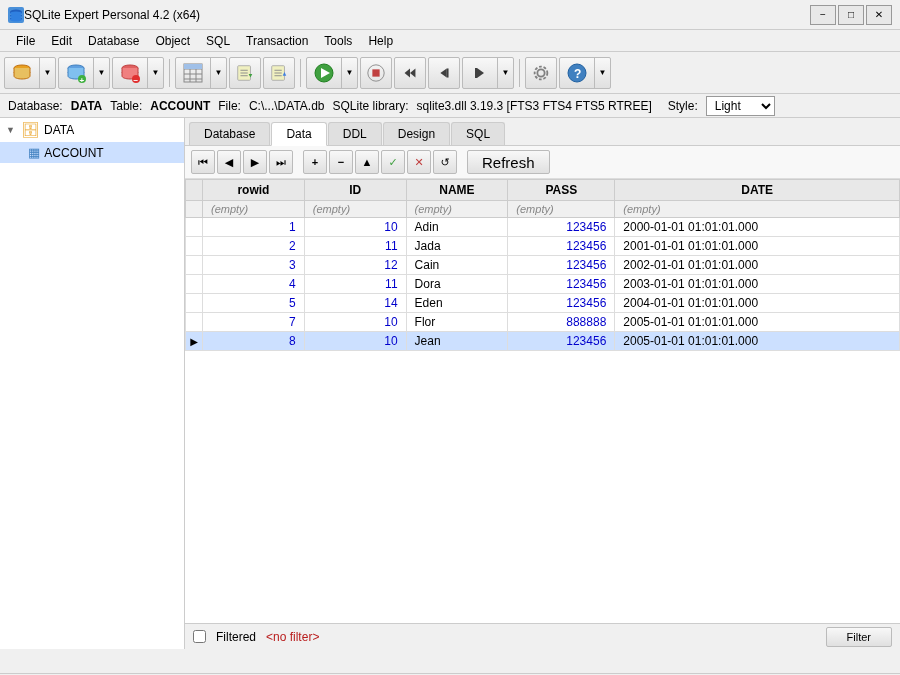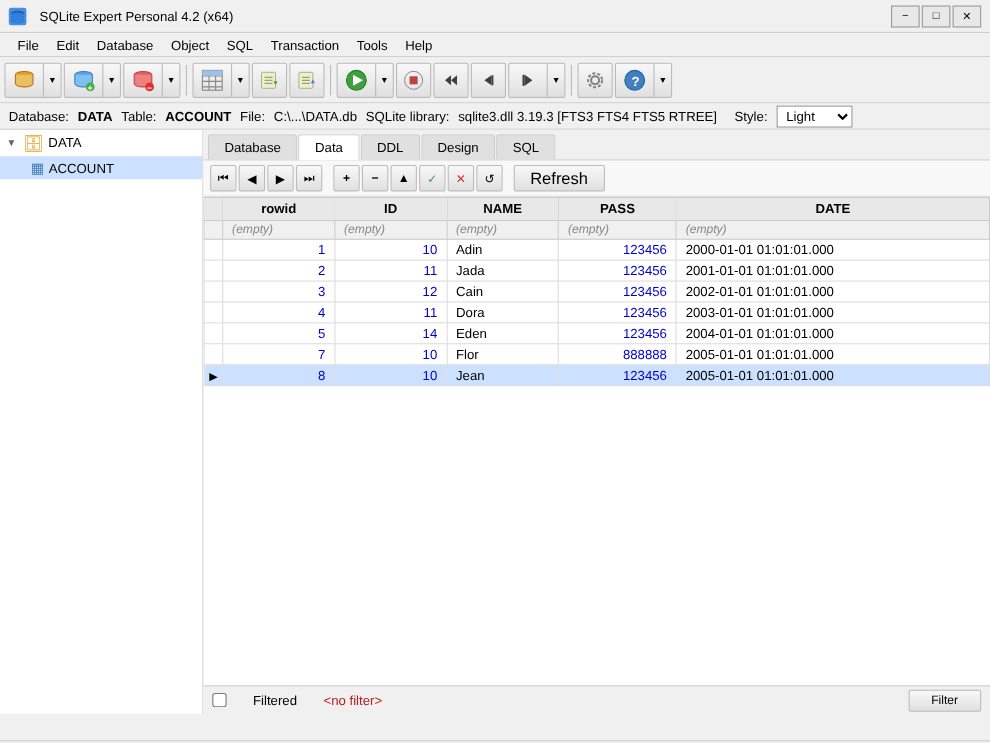--- a/index.html
+++ b/index.html
@@ -1,20 +1,20 @@
 <!DOCTYPE html>
 <html><head>
   <meta charset="utf-8">
   <style>
     * { box-sizing: border-box; margin: 0; padding: 0; }
     body { font-family: 'Segoe UI', Tahoma, Geneva, Verdana, sans-serif; font-size: 12px; background: #f0f0f0; color: #000; width: 900px; height: 675px; overflow: hidden; }
 
     
     #titlebar { background: #f0f0f0; height: 30px; display: flex; align-items: center; justify-content: space-between; padding: 0 8px; border-bottom: 1px solid #ccc; }
-    #titlebar-left { display: flex; align-items: center; gap: 12px; font-size: 12px; }
+    #titlebar-left { display: flex; align-items: center; gap: 0; font-size: 12px; }
     #titlebar-left .icon { width: 16px; height: 16px; background: #4a90d9; border-radius: 2px; display: flex; align-items: center; justify-content: center; color: white; font-size: 9px; font-weight: bold; }
     #titlebar-controls { display: flex; gap: 2px; }
     .title-btn { width: 26px; height: 20px; border: 1px solid #999; background: #e8e8e8; display: flex; align-items: center; justify-content: center; cursor: pointer; font-size: 10px; }
 
     
     #menubar { background: #f0f0f0; height: 22px; display: flex; align-items: center; padding: 0 8px; border-bottom: 1px solid #ccc; }
     .menu-item { padding: 2px 8px; cursor: pointer; font-size: 12px; }
 
     
     #toolbar { background: #f0f0f0; height: 42px; display: flex; align-items: center; padding: 2px 4px; border-bottom: 1px solid #ccc; gap: 2px; }
@@ -60,21 +60,21 @@
     #data-table .filter-row td { background: #f0f0f0; border: 1px solid #ccc; padding: 2px 8px; color: #888; font-style: italic; font-size: 11px; }
     #data-table tbody tr td { border: 1px solid #ddd; padding: 2px 8px; }
     #data-table tbody tr.selected td { background: #cce0ff; }
     #data-table td.num { color: #0000cc; text-align: right; }
     #data-table td.str { color: #000; }
     #data-table td.date-val { color: #000000; }
     .row-indicator { width: 14px; padding: 2px 2px !important; text-align: center; }
     .row-arrow { font-size: 10px; color: #000; }
 
     
-    #filterbar { height: 26px; border-top: 1px solid #ccc; display: flex; align-items: center; padding: 0 8px; gap: 24px; background: #f0f0f0; }
+    #filterbar { height: 26px; border-top: 1px solid #ccc; display: flex; align-items: center; padding: 0 8px; gap: 10px; background: #f0f0f0; }
     .filter-check { cursor: pointer; }
     .filter-text { color: #b91c1c; }
     .filter-btn { height: 20px; padding: 0 20px; border: 1px solid #bbb; background: linear-gradient(to bottom, #f8f8f8, #e0e0e0); cursor: pointer; border-radius: 2px; font-size: 11px; margin-left: auto; }
 
     
     #bottombar { height: 26px; border-top: 1px solid #ccc; display: flex; align-items: center; padding: 0 8px; background: #f0f0f0; font-size: 12px; justify-content: flex-end; margin-top: 24px; }
 
     
     ::-webkit-scrollbar { width: 10px; height: 10px; }
     ::-webkit-scrollbar-track { background: #f0f0f0; }

